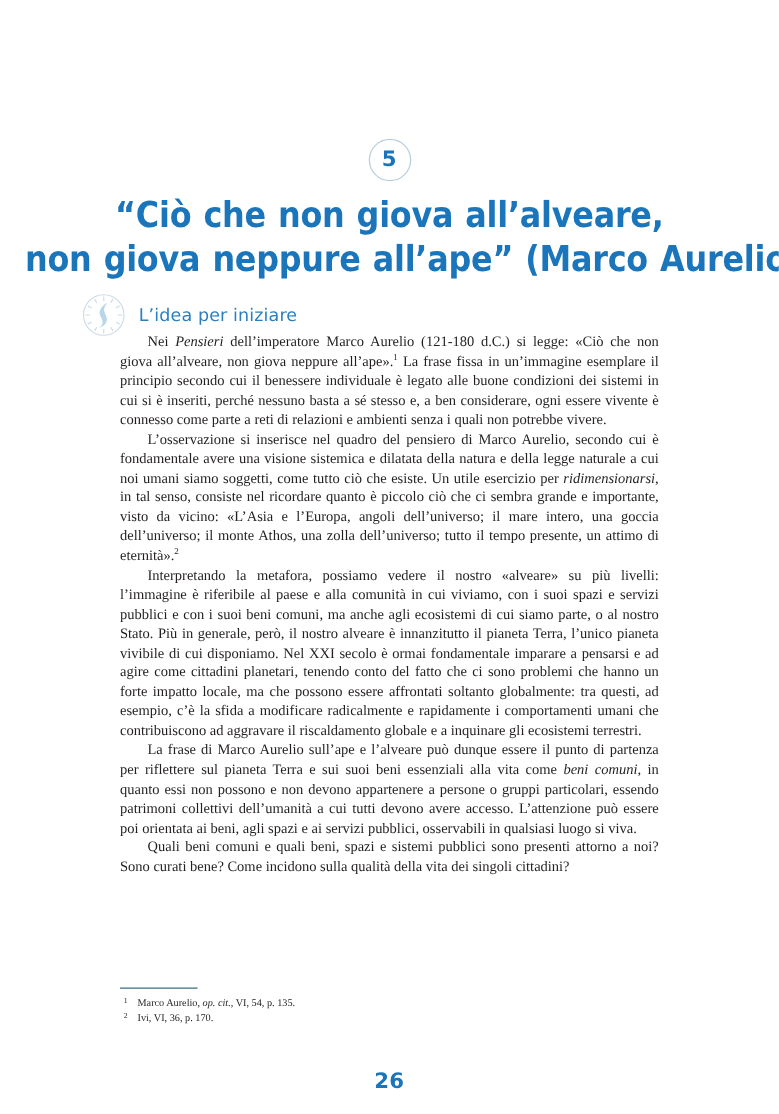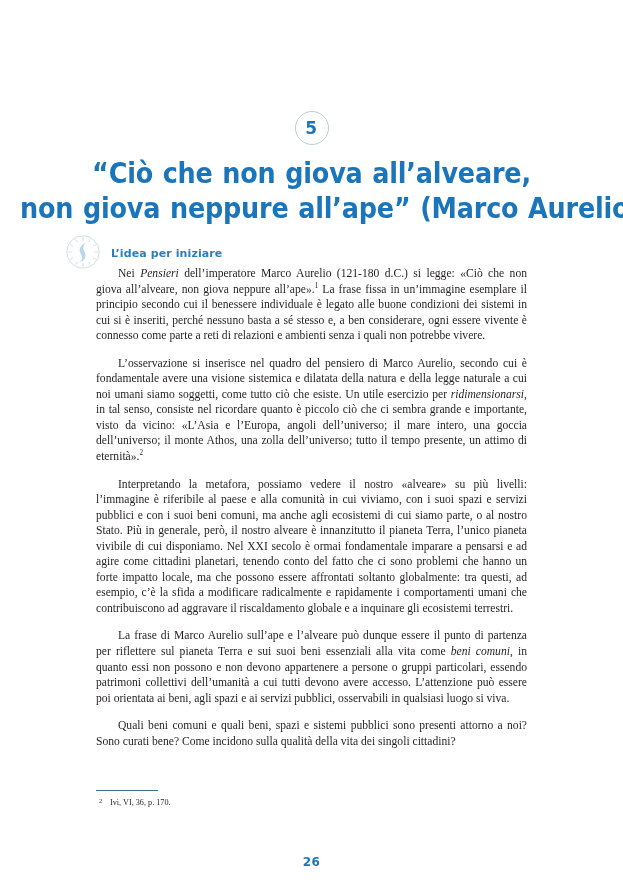--- a/index.html
+++ b/index.html
@@ -87,22 +87,22 @@
   .clock-icon {
     width: 40px;
     height: 40px;
     flex: 0 0 40px;
     position: relative;
     opacity: 0.85;
   }
   .clock-icon svg { display: block; }
   .section-head .label {
     font-family: "DejaVu Sans", sans-serif;
-    font-weight: 700;
-    font-size: 11px;
+    font-weight: 400;
+    font-size: 14px;
     color: #2b7fbf;
     letter-spacing: 0.1px;
     position: relative;
     top: 1px;
   }
 
   
   .textcol {
     position: absolute;
     top: 266px;
@@ -112,21 +112,21 @@
     line-height: 15.55px;
     text-align: justify;
     text-justify: inter-word;
     hyphens: manual;
     color: #231f20;
   }
   .textcol p {
     margin: 0;
     text-indent: 22px;
   }
-  .textcol p + p { margin-top: 12px; }
+  .textcol p + p { margin-top: 0px; }
   .textcol em { }
   .textcol sup {
     font-size: 0.62em;
     vertical-align: super;
     line-height: 0;
   }
 
   
   .footnotes {
     position: absolute;
@@ -162,21 +162,21 @@
 
   
   .folio {
     position: absolute;
     left: 0;
     right: 0;
     top: 855px;
     text-align: center;
     font-family: "DejaVu Sans", sans-serif;
     font-weight: 700;
-    font-size: 12px;
+    font-size: 17px;
     color: #1b75bb;
     letter-spacing: 0.3px;
   }
 </style>
 </head>
 <body>
 
 <div class="page">
 
   <div class="chapter-badge">
@@ -216,19 +216,20 @@
       <p><span>Nei </span><em>Pensieri</em><span> dell’imperatore Marco Aurelio (121-180 d.C.) si legge: «Ciò che non giova all’alveare, non giova neppure all’ape».</span><sup>1</sup><span> La frase fissa in un’immagine esemplare il principio secondo cui il benessere individuale è legato alle buone condizioni dei sistemi in cui si è inseriti, perché nessuno basta a sé stesso e, a ben considerare, ogni essere vivente è connesso come parte a reti di relazioni e ambienti senza i quali non potrebbe vivere.</span></p>
       <p><span>L’osservazione si inserisce nel quadro del pensiero di Marco Aurelio, secondo cui è fondamentale avere una visione sistemica e dilatata della natura e della legge naturale a cui noi umani siamo soggetti, come tutto ciò che esiste. Un utile esercizio per </span><em>ridimensionarsi</em><span>, in tal senso, consiste nel ricordare quanto è piccolo ciò che ci sembra grande e importante, visto da vicino: «L’Asia e l’Europa, angoli dell’universo; il mare intero, una goccia dell’universo; il monte Athos, una zolla dell’universo; tutto il tempo presente, un attimo di eternità».</span><sup>2</sup></p>
       <p><span>Interpretando la metafora, possiamo vedere il nostro «alveare» su più livelli: l’immagine è riferibile al paese e alla comunità in cui viviamo, con i suoi spazi e servizi pubblici e con i suoi beni comuni, ma anche agli ecosistemi di cui siamo parte, o al nostro Stato. Più in generale, però, il nostro alveare è innanzitutto il pianeta Terra, l’unico pianeta vivibile di cui disponiamo. Nel XXI secolo è ormai fondamentale imparare a pensarsi e ad agire come cittadini planetari, tenendo conto del fatto che ci sono problemi che hanno un forte impatto locale, ma che possono essere affrontati soltanto globalmente: tra questi, ad esempio, c’è la sfida a modificare radicalmente e rapidamente i comportamenti umani che contribuiscono ad aggravare il riscaldamento globale e a inquinare gli ecosistemi terrestri.</span></p>
       <p><span>La frase di Marco Aurelio sull’ape e l’alveare può dunque essere il punto di partenza per riflettere sul pianeta Terra e sui suoi beni essenziali alla vita come </span><em>beni comuni</em><span>, in quanto essi non possono e non devono appartenere a persone o gruppi particolari, essendo patrimoni collettivi dell’umanità a cui tutti devono avere accesso. L’attenzione può essere poi orientata ai beni, agli spazi e ai servizi pubblici, osservabili in qualsiasi luogo si viva.</span></p>
       <p><span>Quali beni comuni e quali beni, spazi e sistemi pubblici sono presenti attorno a noi? Sono curati bene? Come incidono sulla qualità della vita dei singoli cittadini?</span></p>
     </div>
 
   <div class="footnotes">
     <div class="fn-rule"></div>
     <ol id="footnote-list">
+        <li><span class="marker">1</span><span>Marco Aurelio, </span><em>op. cit.</em><span>, VI, 54, p. 135.</span></li>
         <li><span class="marker">2</span><span>Ivi, VI, 36, p. 170.</span></li>
       </ol>
   </div>
 
   <div class="folio">26</div>
 
 </div>
 
 </body></html>

